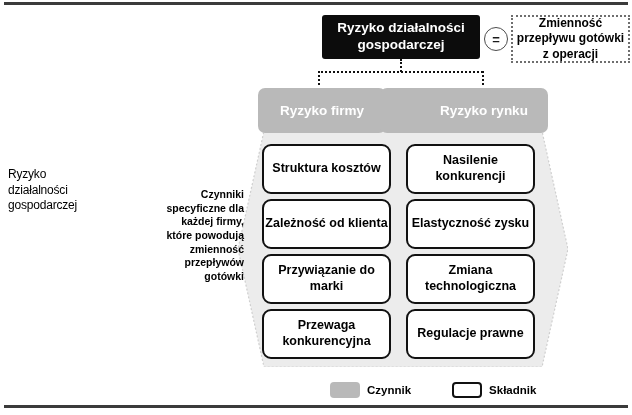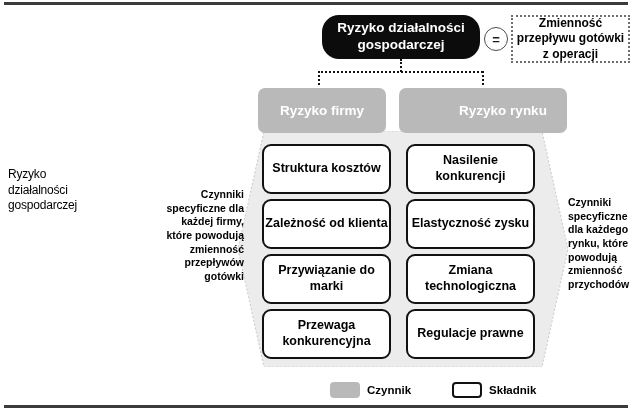--- a/index.html
+++ b/index.html
@@ -44,21 +44,21 @@
   }
 
   
   #root-box {
     position: absolute;
     left: 322px;
     top: 15px;
     width: 158px;
     height: 44px;
     background: #0c0c0c;
-    border-radius: 17px;
+    border-radius: 3px;
     color: #ffffff;
     font-size: 13.5px;
     font-weight: bold;
     line-height: 1.25;
     display: flex;
     align-items: center;
     justify-content: center;
     text-align: center;
   }
 
@@ -137,21 +137,21 @@
     border-radius: 7px;
     color: #ffffff;
     font-size: 13.5px;
     font-weight: bold;
     display: flex;
     align-items: center;
     justify-content: center;
     text-align: center;
   }
   #cat-box-firm   { left: 258px; }
-  #cat-box-market { left: 399px; padding-left: 40px; }
+  #cat-box-market { left: 380px; padding-left: 40px; }
 
   
   .comp-col {
     position: absolute;
     top: 144px;
     width: 129px;
   }
   #comp-col-firm   { left: 262px; }
   #comp-col-market { left: 406px; }
 
@@ -251,21 +251,20 @@
   </div>
 
   <div class="comp-col" id="comp-col-market">
     <div class="comp-box">Nasilenie konkurencji</div>
     <div class="comp-box">Elastyczność zysku</div>
     <div class="comp-box">Zmiana technologiczna</div>
     <div class="comp-box">Regulacje prawne</div>
   </div>
 
   <div class="side-note" id="note-left">Czynniki specyficzne dla każdej firmy, które powodują zmienność przepływów gotówki</div>
-  <div class="side-note" id="note-right">Czynniki specyficzne dla każdego rynku, które powodują zmienność przychodów</div>
 
   <div id="legend">
     <div class="legend-entry">
       <span class="legend-swatch filled"></span>
       <span class="legend-label">Czynnik</span>
     </div>
     <div class="legend-entry">
       <span class="legend-swatch outline"></span>
       <span class="legend-label">Składnik</span>
     </div>

